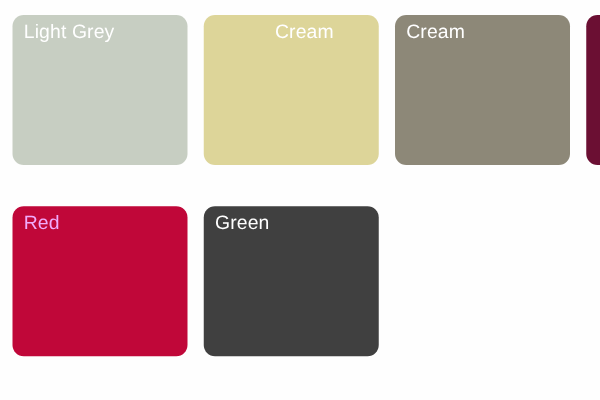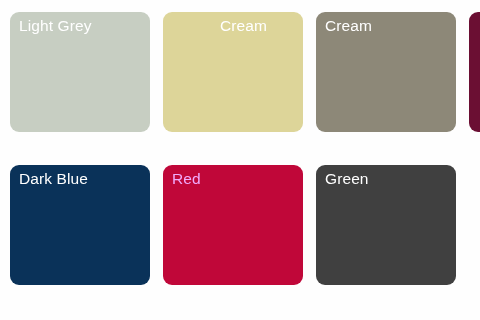--- a/index.html
+++ b/index.html
@@ -73,23 +73,20 @@
     </div>
     <div class="swatch" style="background-color: rgb(141, 136, 120); border-radius: 9px;">
       <span class="swatch-label" style="color: rgb(255, 255, 255);">Cream</span>
     </div>
     <div class="swatch" style="background-color: rgb(107, 15, 51); border-radius: 9px;">
       <span class="swatch-label" style="color: rgb(255, 255, 255);"></span>
     </div>
   </div>
 
   <div class="swatch-row">
-    <div class="swatch" style="background-color: rgb(10, 50, 89); border-radius: 9px;">
-      <span class="swatch-label" style="color: rgb(255, 255, 255);">Dark Blue</span>
-    </div>
     <div class="swatch" style="background-color: rgb(192, 7, 57); border-radius: 9px;">
       <span class="swatch-label" style="color: #f0abfc;">Red</span>
     </div>
     <div class="swatch" style="background-color: #404040; border-radius: 9px;">
       <span class="swatch-label" style="color: rgb(255, 255, 255);">Green</span>
     </div>
   </div>
 
 </div>
 

